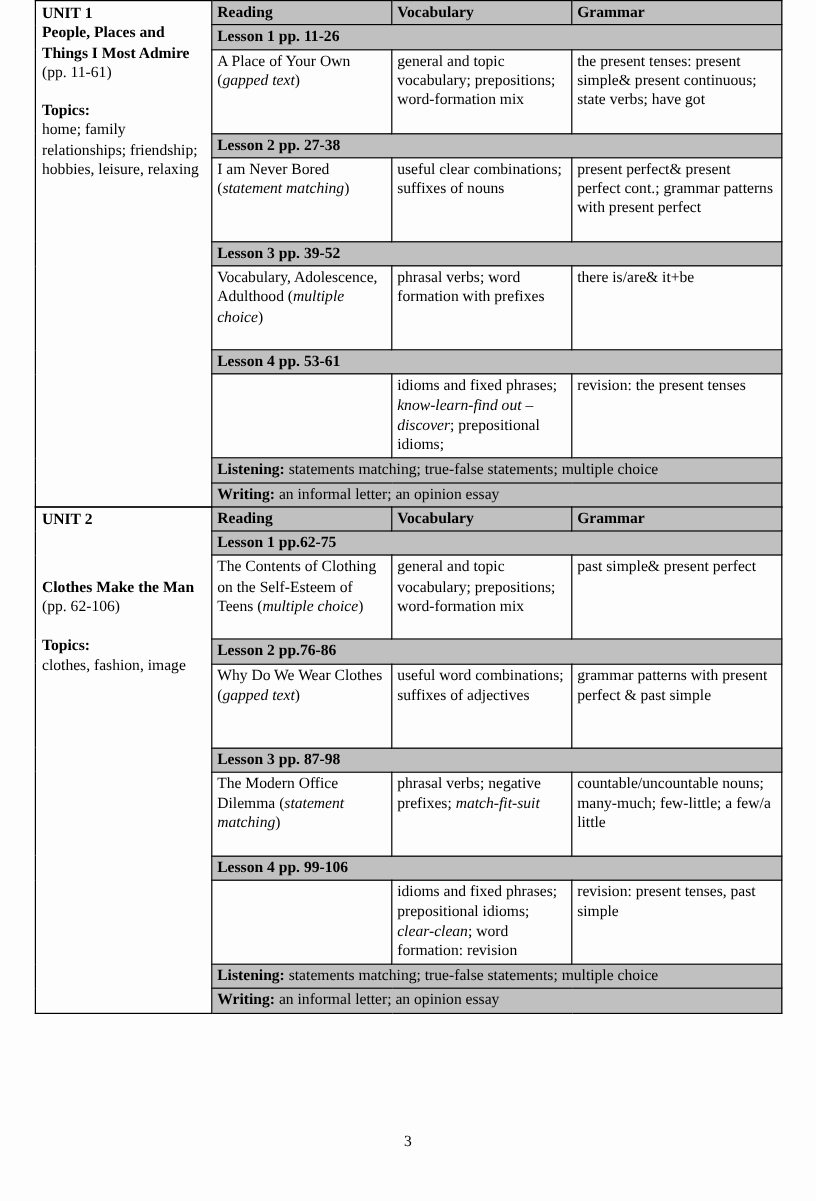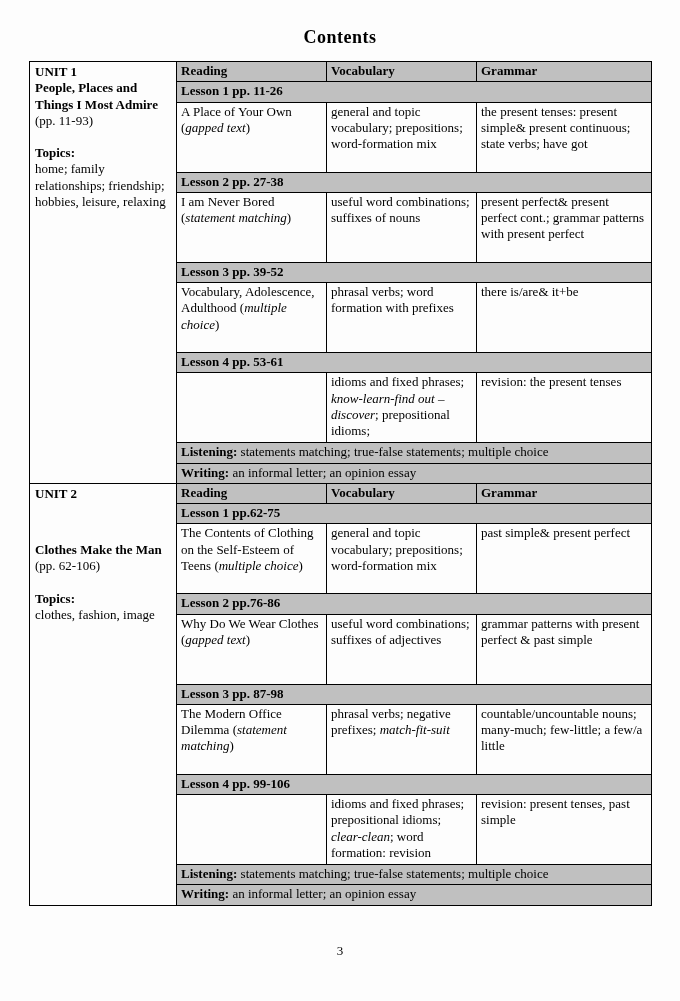--- a/index.html
+++ b/index.html
@@ -57,35 +57,34 @@
     bottom:42px;
     left:0;right:0;
     text-align:center;
     font-size:13px;
   }
 </style>
 </head>
 <body>
 
 <div class="page">
-  <h1 class="doc-title">Contents</h1>
   <div class="tables" id="units">
       <table class="unit-table">
         <colgroup>
           <col style="width: 147px;">
           <col style="width: 150px;">
           <col style="width: 150px;">
           <col style="width: 175px;">
         </colgroup>
         <tbody>
           <tr>
             <td rowspan="11" class="unit-cell">
               <div class="info-line" style="font-weight: bold;">UNIT 1</div>
               <div class="info-line" style="font-weight: bold;">People, Places and Things I Most Admire</div>
-              <div class="info-line">(pp. 11-93)</div>
+              <div class="info-line">(pp. 11-61)</div>
               <div class="info-line"></div>
               <div class="info-line" style="font-weight: bold;">Topics:</div>
               <div class="info-line">home; family relationships; friendship; hobbies, leisure, relaxing</div>
             </td>
             <td class="col-head">Reading</td>
             <td class="col-head">Vocabulary</td>
             <td class="col-head">Grammar</td>
           </tr>
           <tr>
             <td colspan="3" class="lesson-head"><span>Lesson 1 pp. 11-26</span></td>
@@ -93,21 +92,21 @@
           <tr>
             <td class="content-cell"><span>A Place of Your Own (</span><span style="font-style: italic;">gapped text</span><span>)</span></td>
             <td class="content-cell"><span>general and topic vocabulary; prepositions; word-formation mix</span></td>
             <td class="content-cell"><span>the present tenses: present simple&amp; present continuous; state verbs; have got</span></td>
           </tr>
           <tr>
             <td colspan="3" class="lesson-head"><span>Lesson 2 pp. 27-38</span></td>
           </tr>
           <tr>
             <td class="content-cell"><span>I am Never Bored (</span><span style="font-style: italic;">statement matching</span><span>)</span></td>
-            <td class="content-cell"><span>useful word combinations; suffixes of nouns</span></td>
+            <td class="content-cell"><span>useful clear combinations; suffixes of nouns</span></td>
             <td class="content-cell"><span>present perfect&amp; present perfect cont.; grammar patterns with present perfect</span></td>
           </tr>
           <tr>
             <td colspan="3" class="lesson-head"><span>Lesson 3 pp. 39-52</span></td>
           </tr>
           <tr>
             <td class="content-cell"><span>Vocabulary, Adolescence, Adulthood (</span><span style="font-style: italic;">multiple choice</span><span>)</span></td>
             <td class="content-cell"><span>phrasal verbs; word formation with prefixes</span></td>
             <td class="content-cell"><span>there is/are&amp; it+be</span></td>
           </tr>

